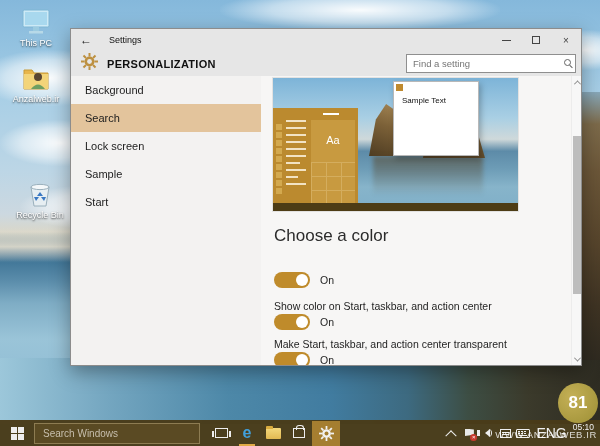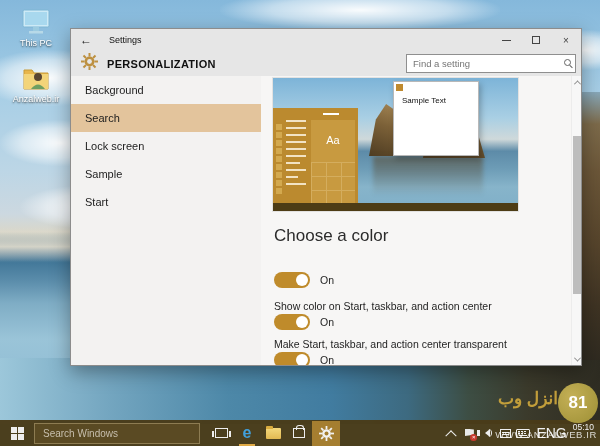--- a/index.html
+++ b/index.html
@@ -147,20 +147,32 @@
           <path d="M3 6 h8 l2 3 h14 v16 h-24 z" fill="#e8b64c" stroke="#c79a36"></path>
           <rect x="3" y="10" width="24" height="15" fill="#f3d479"></rect>
           <circle cx="17" cy="13" r="4" fill="#5a4632"></circle>
           <path d="M10 25 q7 -9 14 0 z" fill="#6f9f62"></path>
         </svg>
     </div>
     <div class="lbl">Anzalweb.ir</div>
   </div>
 
 
+  <div class="dicon" style="left:12px;top:176px;">
+    <div class="ic">
+      <svg width="26" height="28">
+          <path d="M4 7 L7 26 H19 L22 7 Z" fill="#e6eef2" stroke="#9ab0bc"></path>
+          <ellipse cx="13" cy="7" rx="9" ry="2.6" fill="#f4f8fa" stroke="#9ab0bc"></ellipse>
+          <path d="M13 12 l3 4 h-6 z" fill="#3a78c2"></path>
+          <path d="M9 21 l-2-4 5 0 z" fill="#3a78c2"></path>
+          <path d="M17 21 l2-4 -5 0 z" fill="#3a78c2"></path>
+        </svg>
+    </div>
+    <div class="lbl">Recycle Bin</div>
+  </div>
 
   <div class="win">
     <div class="titlebar">
       <div class="back-btn">←</div>
       <div class="win-title">Settings</div>
       <div class="caption-btns">
         <div class="cap">
             <span class="minline"></span>
           </div>
         <div class="cap">
@@ -274,21 +286,20 @@
       <div class="sb-arrow sb-up">
           <span></span>
         </div>
       <div class="sb-thumb"></div>
       <div class="sb-arrow sb-down">
           <span></span>
         </div>
     </div>
   </div>
 
-  <div class="wm-fa">انزل وب</div>
   <div class="wm-logo">81</div>
   <div class="wm-url">WWW.ANZALWEB.IR</div>
 
   <div class="taskbar">
     <div class="start-btn">
       <div class="win-logo">
           <i></i>
           <i></i>
           <i></i>
           <i></i>

